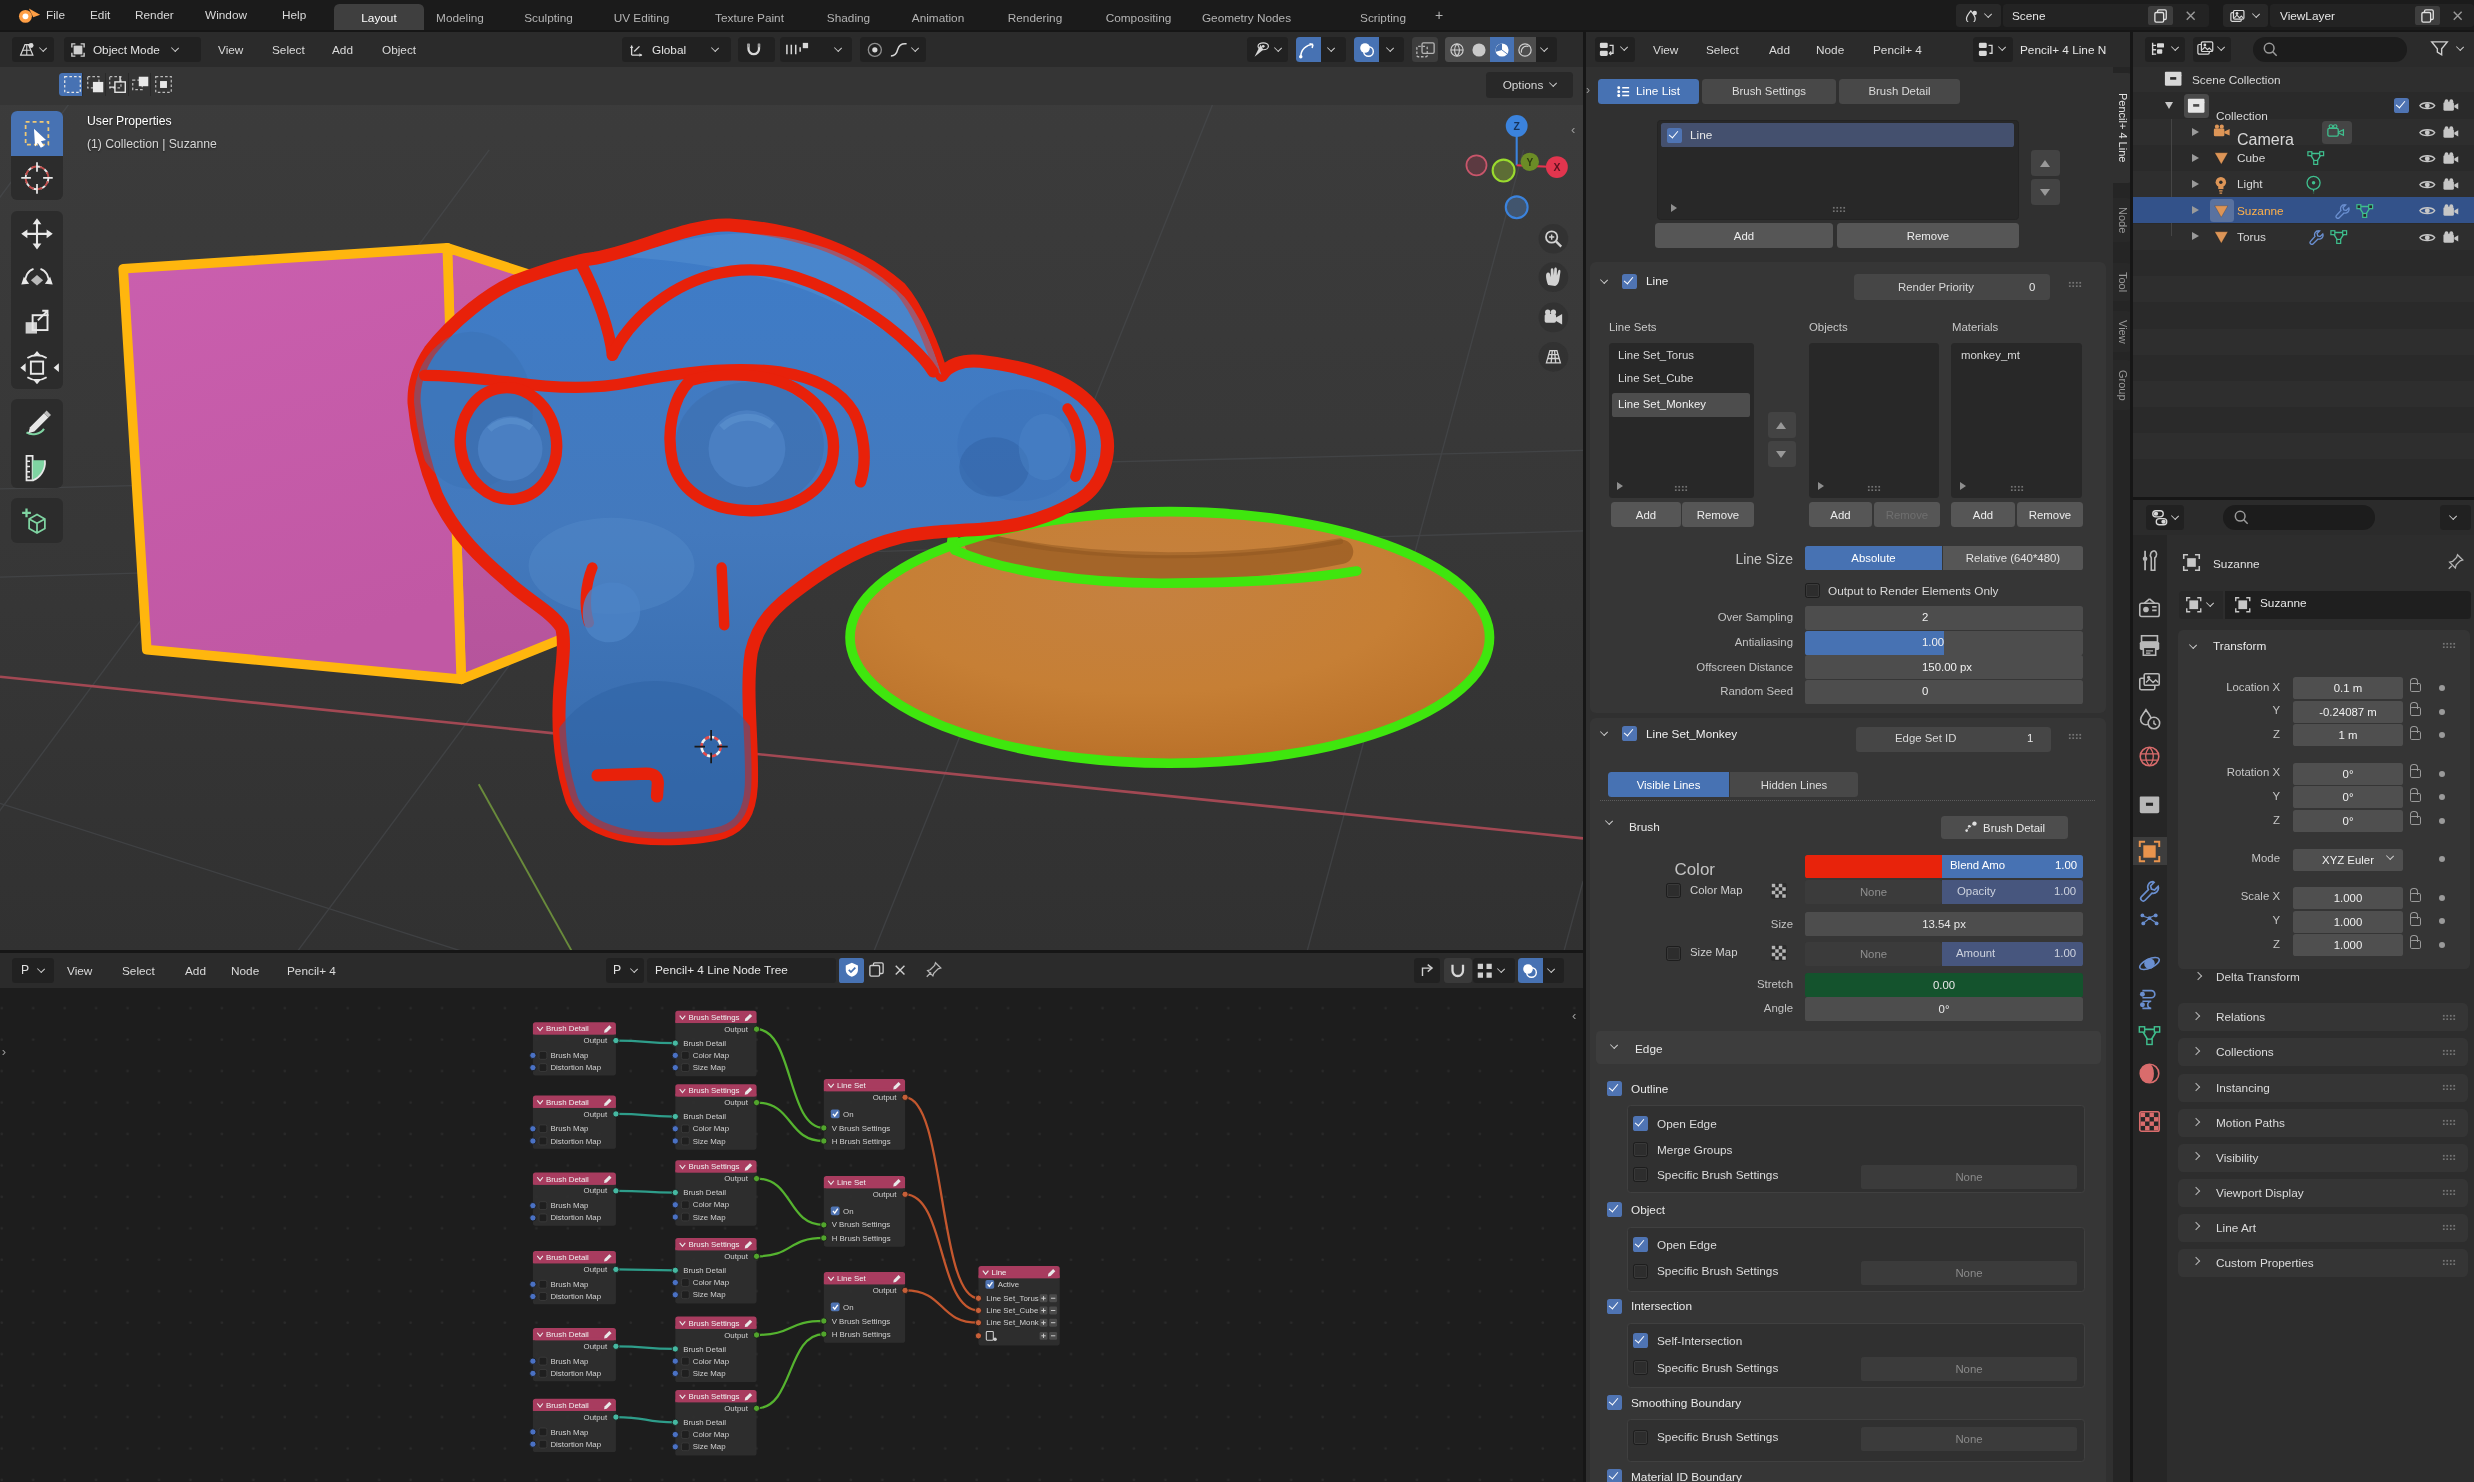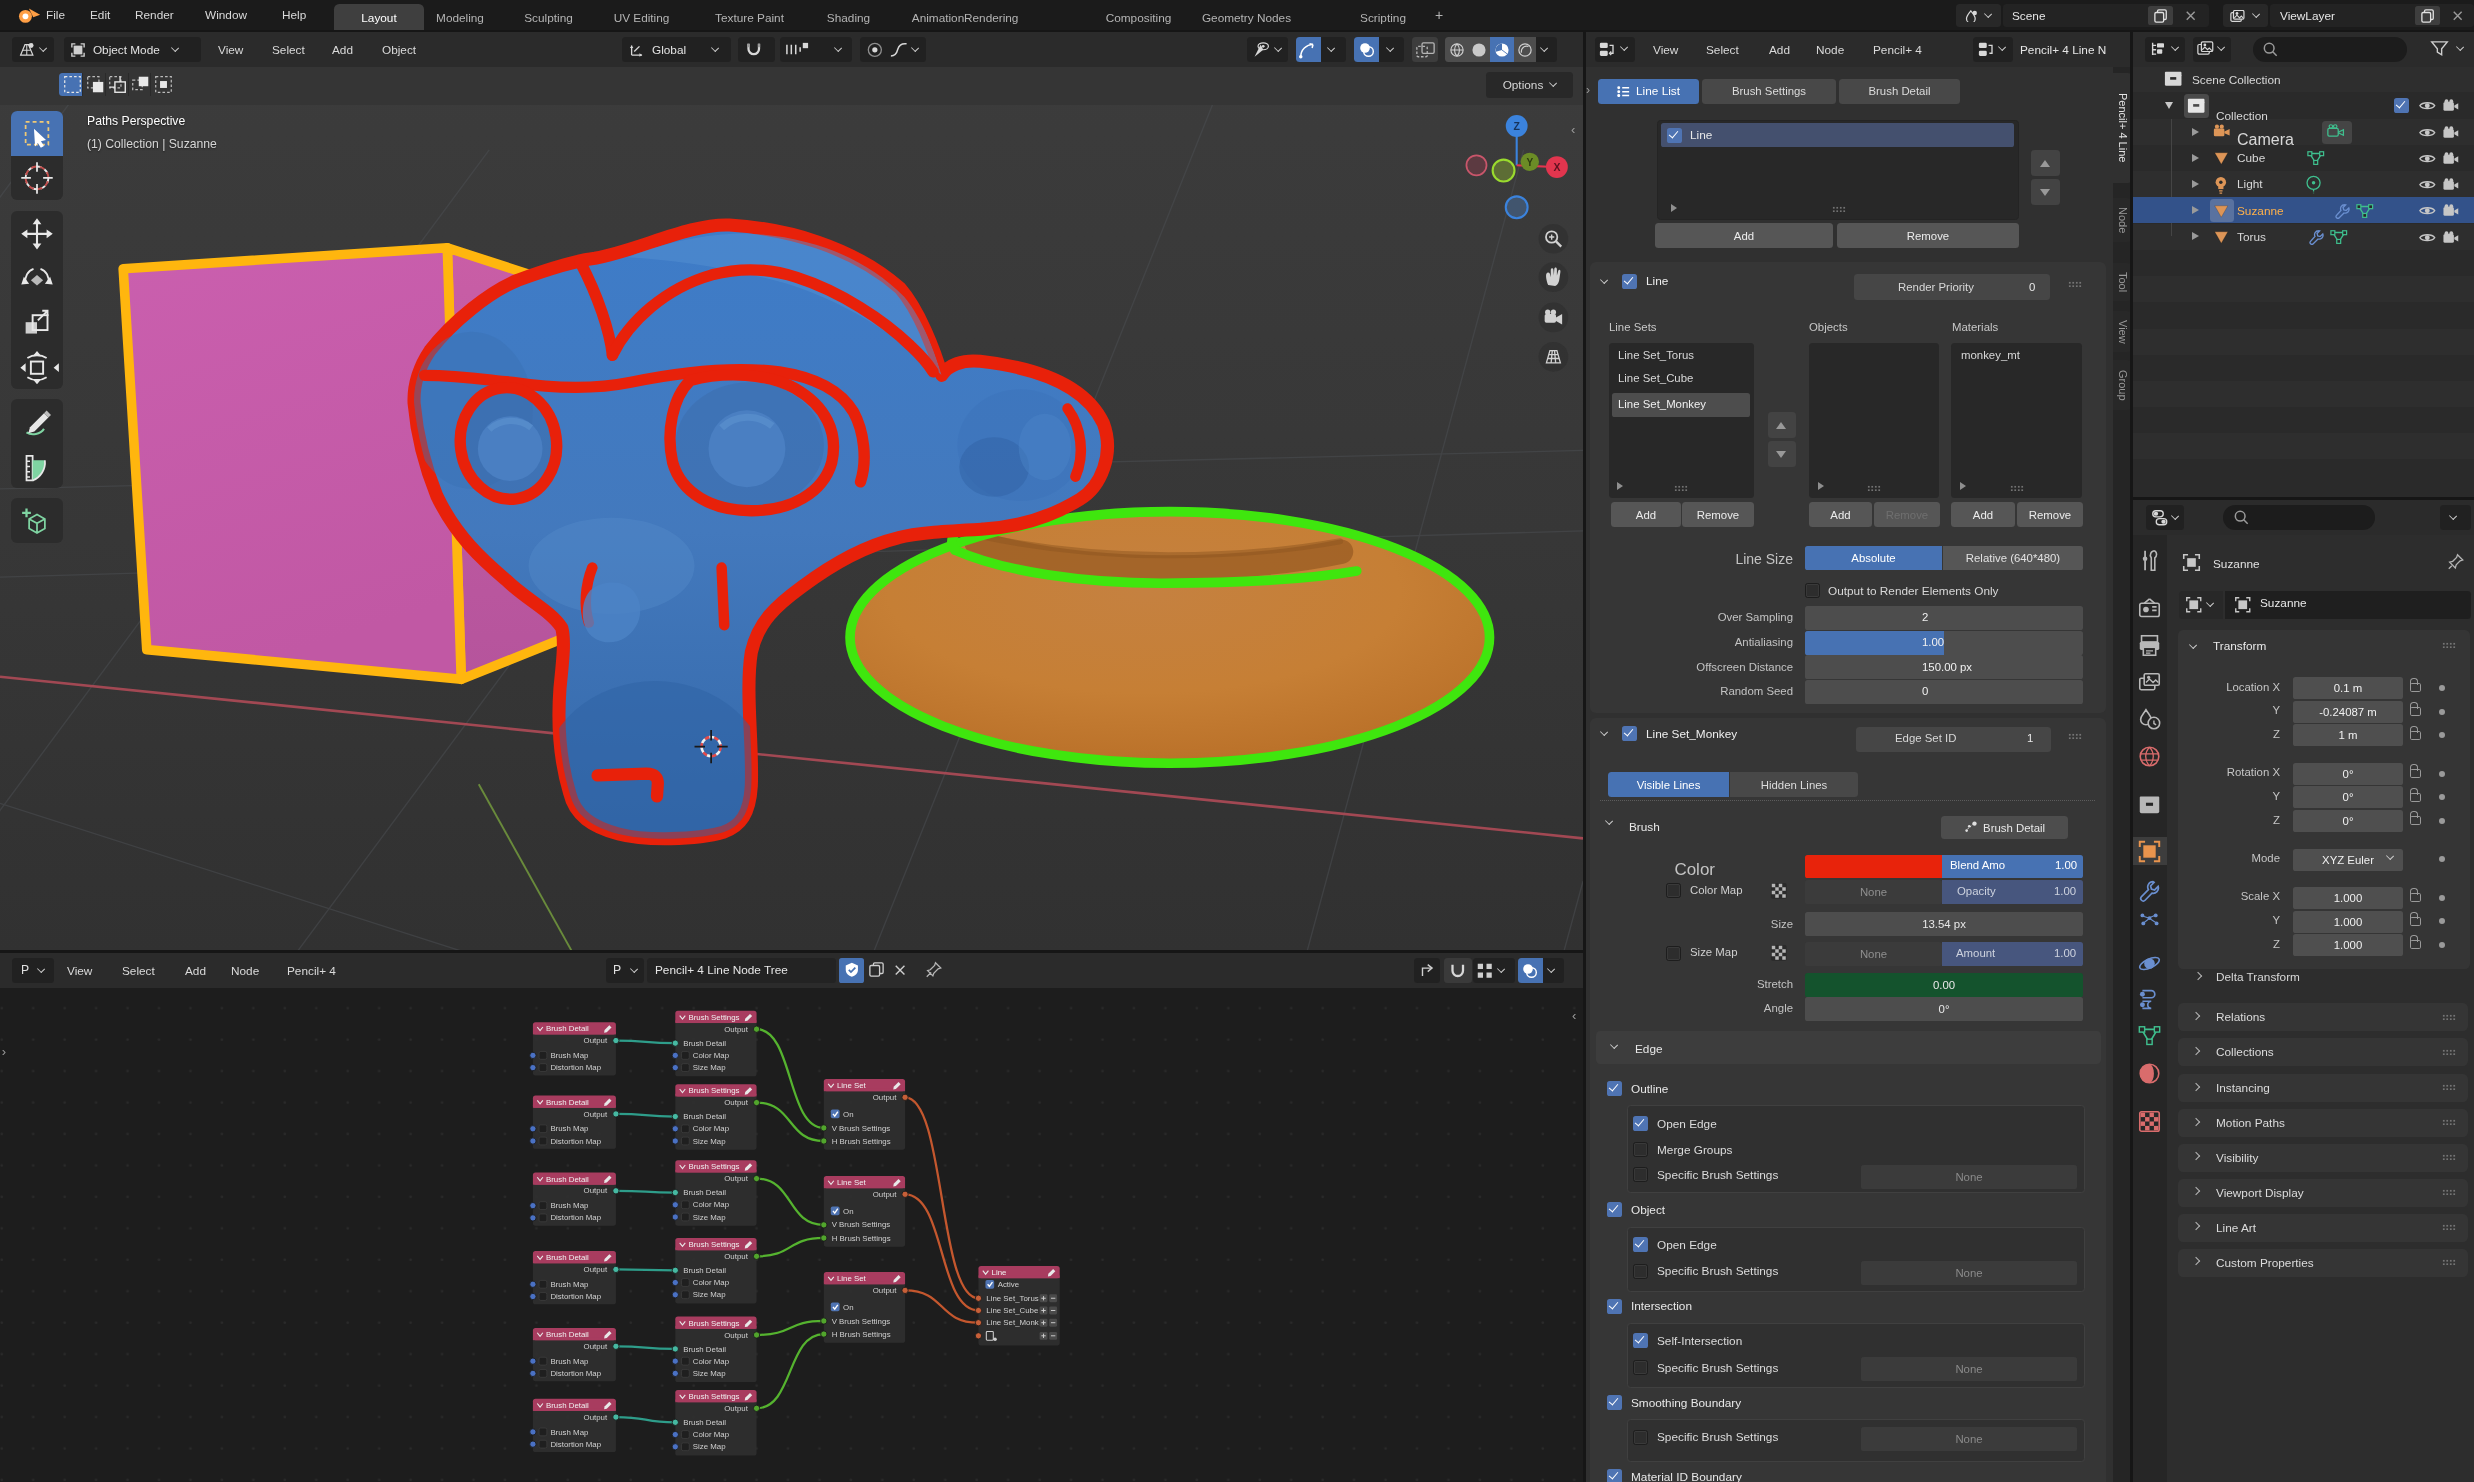--- a/index.html
+++ b/index.html
@@ -48,21 +48,21 @@
     </div>
 <div class="abs flex txt" style="left:694px;top:3.5px;width:111px;height:28px;justify-content:center">
       <span style="font-size:11.8px;color:#b4b4b4">Texture Paint</span>
     </div>
 <div class="abs flex txt" style="left:810px;top:3.5px;width:77px;height:28px;justify-content:center">
       <span style="font-size:11.8px;color:#b4b4b4">Shading</span>
     </div>
 <div class="abs flex txt" style="left:892px;top:3.5px;width:92px;height:28px;justify-content:center">
       <span style="font-size:11.8px;color:#b4b4b4">Animation</span>
     </div>
-<div class="abs flex txt" style="left:964px;top:3.5px;width:90px;height:28px;">
+<div class="abs flex txt" style="left:990px;top:3.5px;width:90px;height:28px;justify-content:center">
       <span style="font-size:11.8px;color:#b4b4b4">Rendering</span>
     </div>
 <div class="abs flex txt" style="left:1085px;top:3.5px;width:107px;height:28px;justify-content:center">
       <span style="font-size:11.8px;color:#b4b4b4">Compositing</span>
     </div>
 <div class="abs flex txt" style="left:1181px;top:3.5px;width:131px;height:28px;justify-content:center">
       <span style="font-size:11.8px;color:#b4b4b4">Geometry Nodes</span>
     </div>
 <div class="abs flex txt" style="left:1343px;top:3.5px;width:80px;height:28px;justify-content:center">
       <span style="font-size:11.8px;color:#b4b4b4">Scripting</span>
@@ -348,21 +348,21 @@
     </svg>
 <div class="abs" style="left:82px;top:73px;width:0.9px;height:23px;background:#2a2a2a"></div>
 <div class="abs" style="left:105px;top:73px;width:0.9px;height:23px;background:#2a2a2a"></div>
 <div class="abs" style="left:128px;top:73px;width:0.9px;height:23px;background:#2a2a2a"></div>
 <div class="abs" style="left:150px;top:73px;width:0.9px;height:23px;background:#2a2a2a"></div>
 <div class="abs r4" style="left:82px;top:73px;width:93px;height:23px;background:transparent"></div>
 <div class="abs r4 flex" style="left:1486px;top:72px;width:87px;height:26px;background:#282828;justify-content:center">
       <span style="font-size:11.8px;color:#d5d5d5">Options</span>
       <span class="chevD" style="margin-left:7px"></span>
     </div>
-<div class="abs txt" style="left:87px;top:114px;font-size:12.2px;color:#ffffff;text-shadow:0 0.9px 1.7px #0008">Paths Perspective</div>
+<div class="abs txt" style="left:87px;top:114px;font-size:12.2px;color:#ffffff;text-shadow:0 0.9px 1.7px #0008">User Properties</div>
 <div class="abs txt" style="left:87px;top:137px;font-size:12.2px;color:#ffffffcc;text-shadow:0 0.9px 1.7px #0008">(1) Collection | Suzanne</div>
 
 <div class="abs" style="left:10.5px;top:111px;width:52px;height:89px;background:#2c2c2c;border-radius:6.1px"></div>
 <div class="abs" style="left:10.5px;top:111px;width:52px;height:45px;background:#4772b3;border-radius:6.1px 6.1px 0 0"></div>
 <div class="abs" style="left:10.5px;top:211px;width:52px;height:178px;background:#2c2c2c;border-radius:6.1px"></div>
 <div class="abs" style="left:10.5px;top:399px;width:52px;height:89px;background:#2c2c2c;border-radius:6.1px"></div>
 <div class="abs" style="left:10.5px;top:498px;width:52px;height:45px;background:#2c2c2c;border-radius:6.1px"></div>
 <svg class="abs" style="left:10.5px;top:111px" width="52" height="432" viewBox="0 0 59 494">
 
  <g transform="translate(29.5,25.5)">

